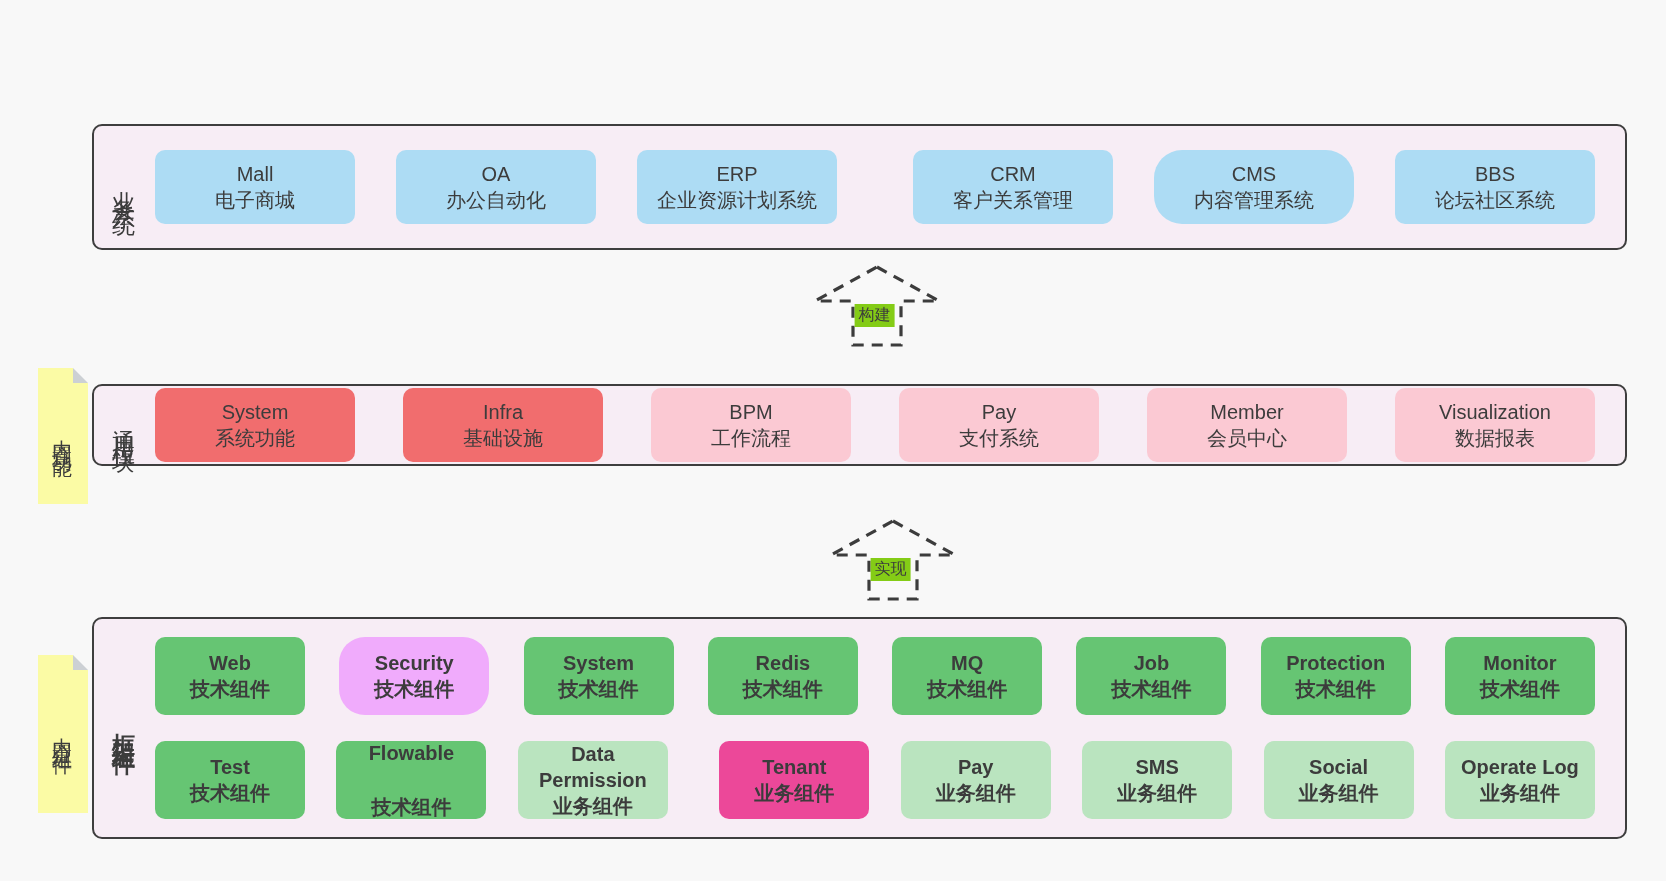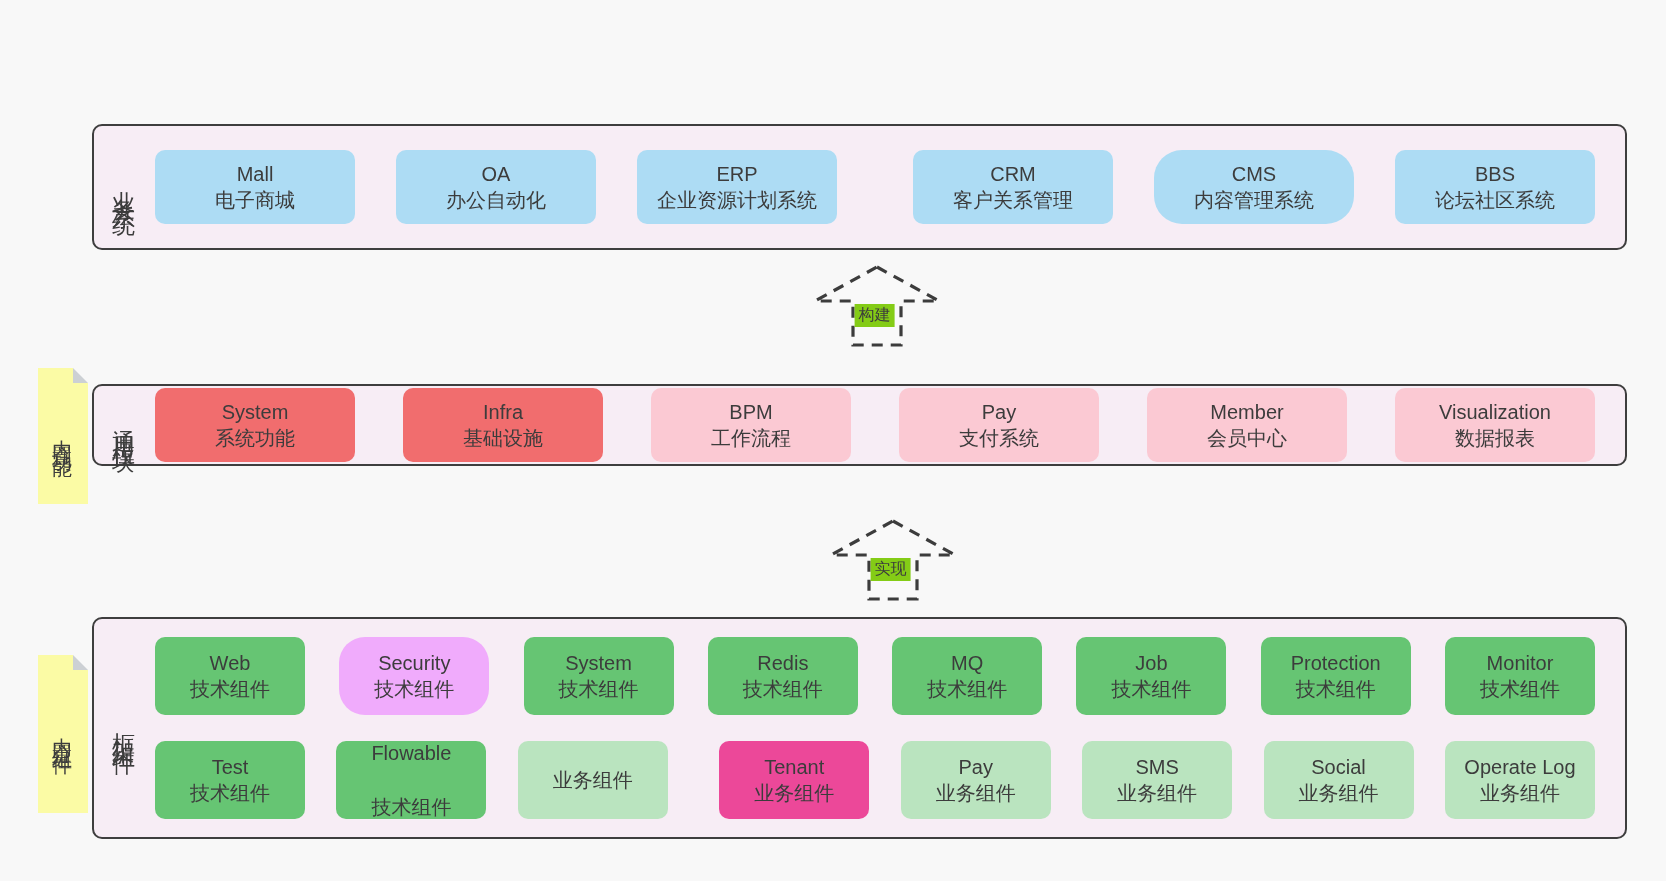--- a/index.html
+++ b/index.html
@@ -131,21 +131,21 @@
 </div>
 <div class="sticky sticky-1" style="background: rgb(251, 251, 165);">内置功能</div>
 
 <div class="arrow arrow-2">
   <svg viewBox="0 0 130 84">
     <polygon points="65,3 127,37 89,37 89,81 41,81 41,37 3,37" fill="#f9f9f9" stroke="#3c3c3c" stroke-width="3.2" stroke-dasharray="11 8"></polygon>
   </svg>
   <span class="arrow-label">实现</span>
 </div>
 
-<div class="section sec-c" style="background: rgb(247, 237, 245); border-color: rgb(62, 62, 62);">
+<div class="section sec-c" style="background: rgb(247, 237, 245); border-color: rgb(62, 62, 62); font-weight: bold;">
   <div class="vlabel">框架组件</div>
   <div class="rows">
       <div class="row">
         <div class="box" style="background: rgb(102, 197, 115);">
           <div>Web</div>
           <div>技术组件</div>
         </div>
         <div class="box" style="background: #f0abfc; border-radius: 26px;">
           <div>Security</div>
           <div>技术组件</div>
@@ -178,20 +178,21 @@
       <div class="row">
         <div class="box" style="background: rgb(102, 197, 115);">
           <div>Test</div>
           <div>技术组件</div>
         </div>
         <div class="box" style="background: rgb(102, 197, 115); gap: 28px;">
           <div>Flowable</div>
           <div>技术组件</div>
         </div>
         <div class="box" style="background: rgb(186, 228, 191);">
+          <div>Data Permission</div>
           <div>业务组件</div>
         </div>
         <div class="box" style="background: #ec4899; margin-left: 20px;">
           <div>Tenant</div>
           <div>业务组件</div>
         </div>
         <div class="box" style="background: rgb(186, 228, 191);">
           <div>Pay</div>
           <div>业务组件</div>
         </div>

